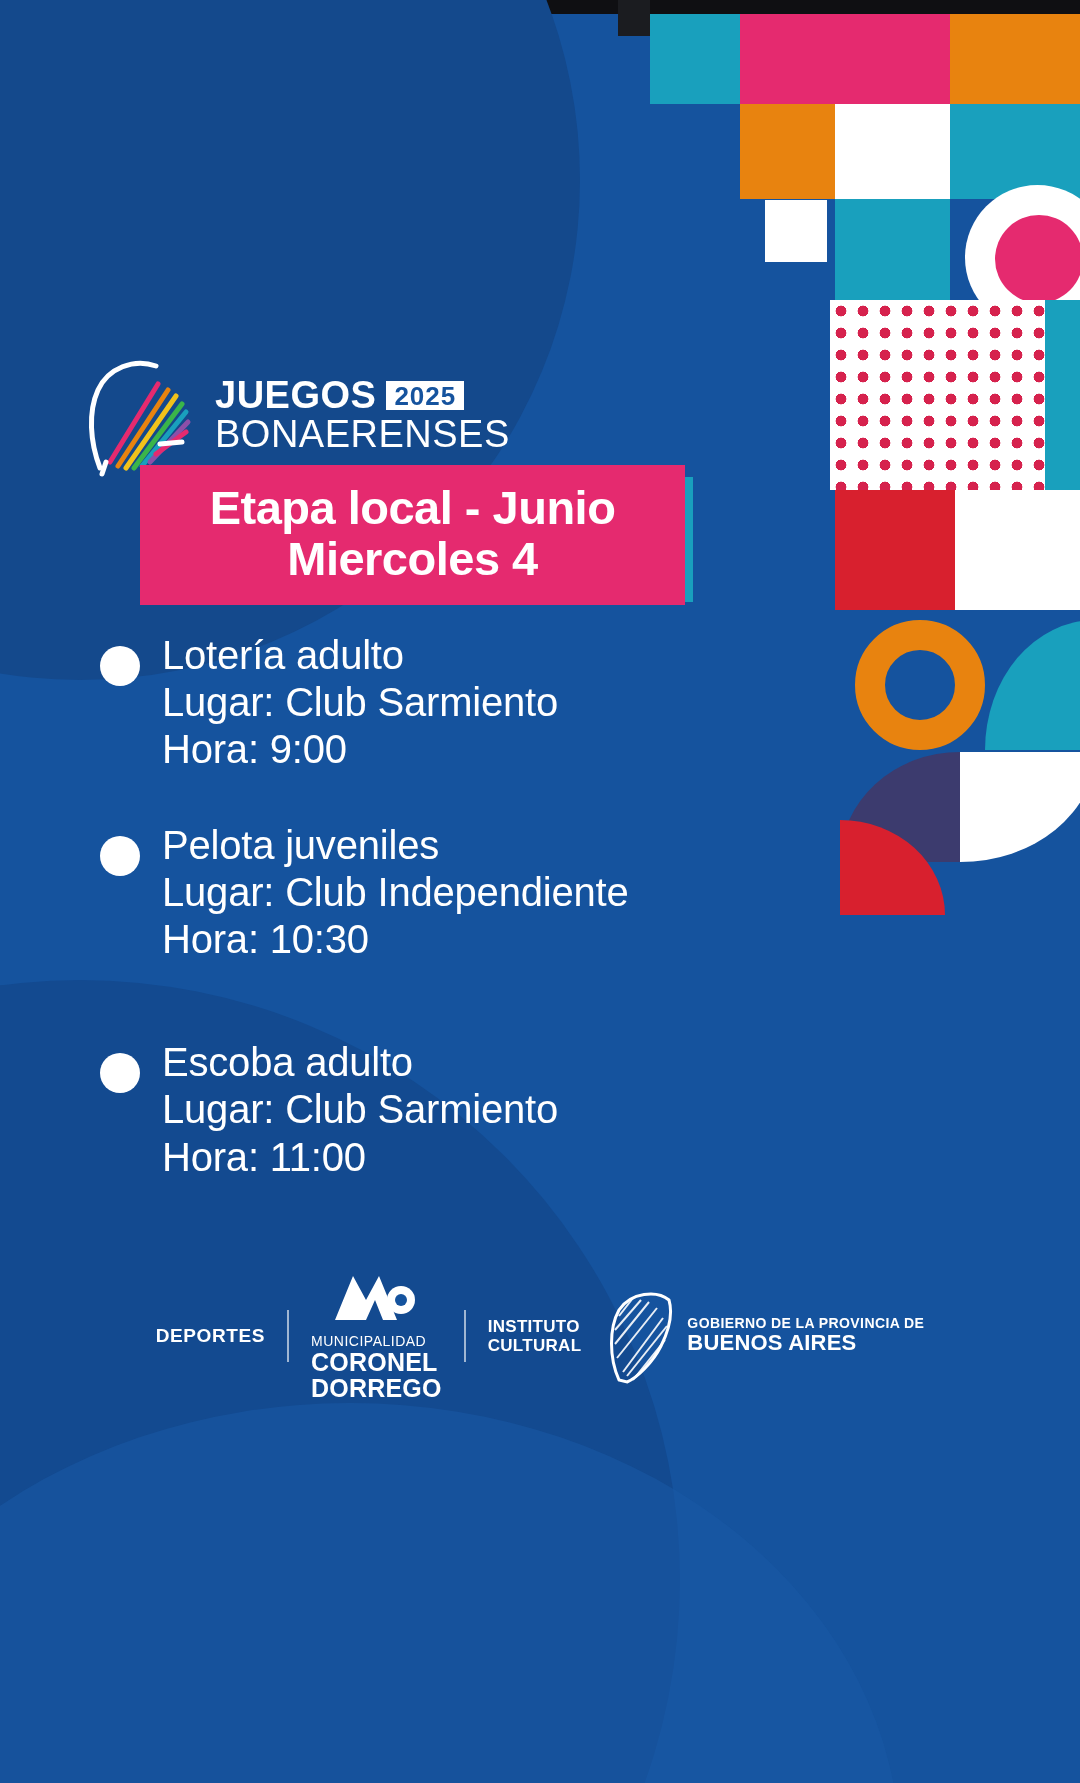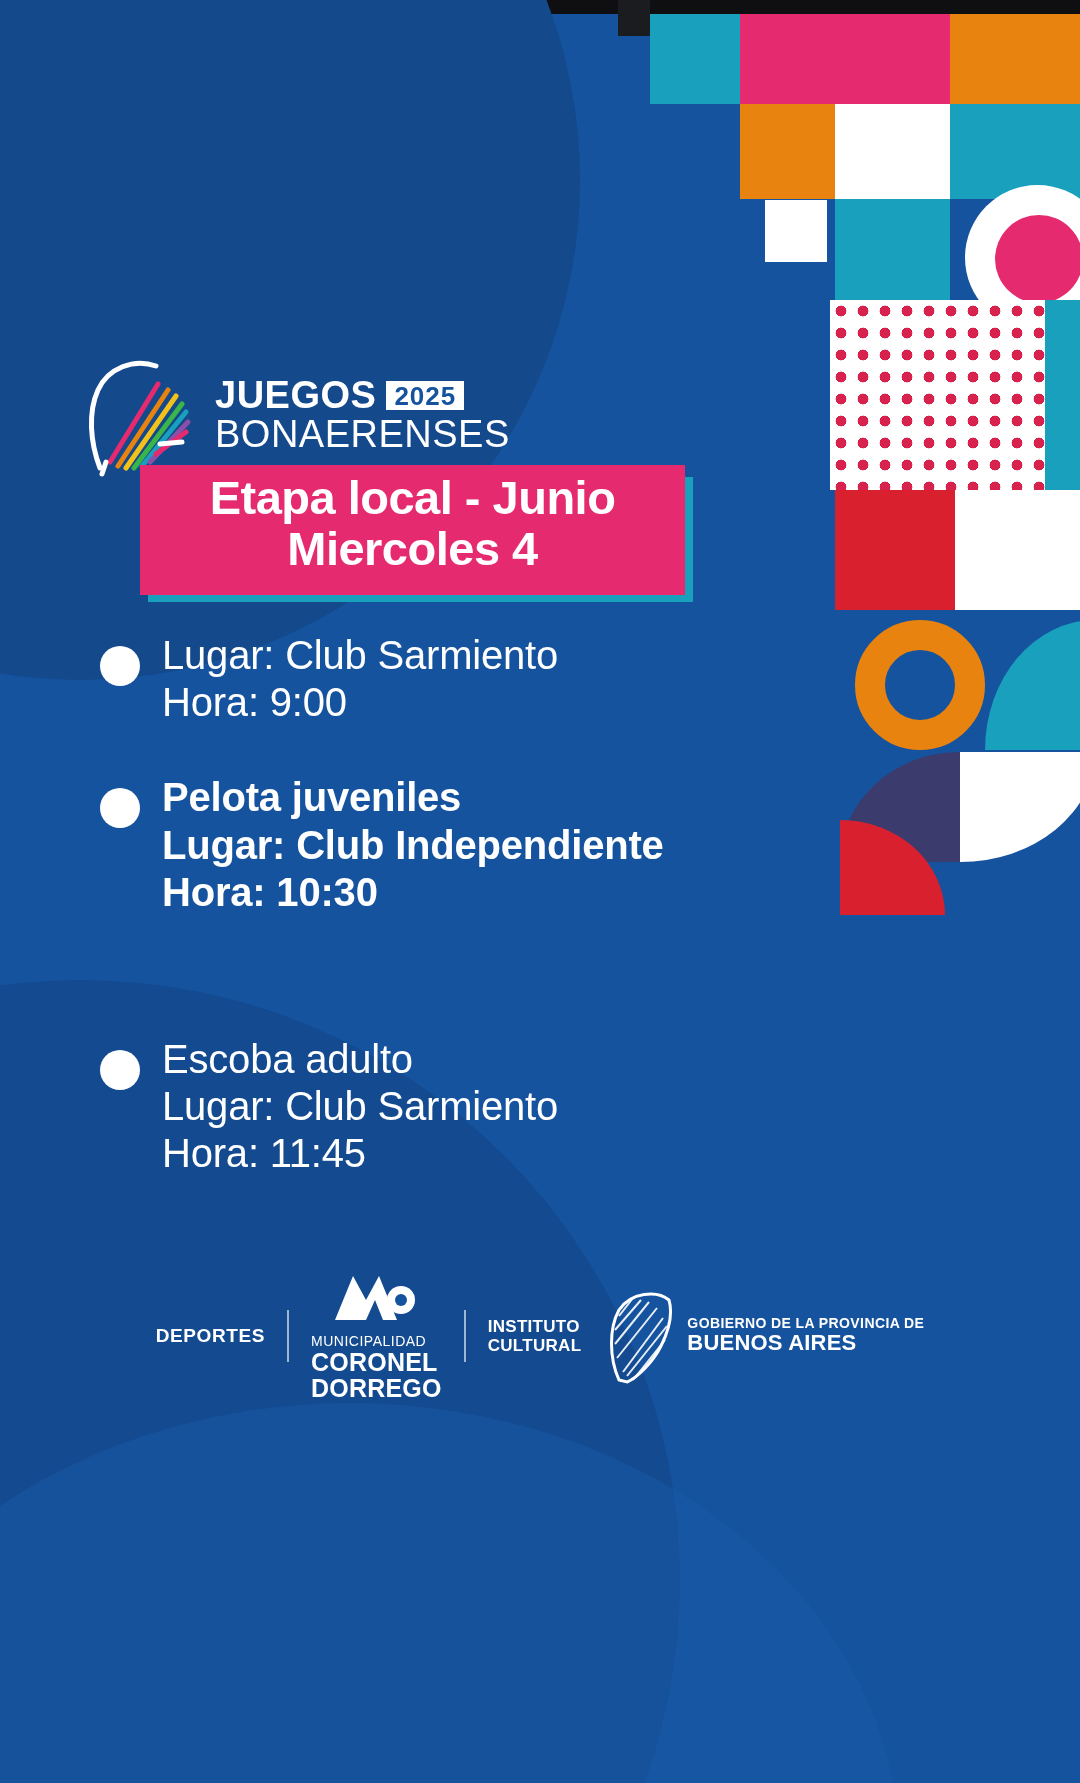--- a/index.html
+++ b/index.html
@@ -130,21 +130,21 @@
     position: absolute;
     left: 8px;
     top: 12px;
     width: 545px;
     height: 125px;
     background: #19a0bd;
   }
   .banner {
     position: relative;
     background: #e52a6f;
-    padding: 8px 10px 20px 10px;
+    padding: 18px 10px 20px 10px;
     text-align: center;
   }
   .banner-l1, .banner-l2 {
     color: #ffffff;
     font-size: 47px;
     font-weight: bold;
     line-height: 1.08;
     letter-spacing: -.5px;
   }
 
@@ -154,21 +154,21 @@
     left: 100px;
     top: 632px;
     width: 700px;
   }
   .event {
     display: flex;
     align-items: flex-start;
     gap: 22px;
     margin-bottom: 48px;
   }
-  .event.gap-extra { margin-bottom: 120px; font-weight: bold; }
+  .event.gap-extra { margin-bottom: 76px; }
   .bullet {
     width: 40px;
     height: 40px;
     border-radius: 50%;
     background: #ffffff;
     flex: 0 0 auto;
     margin-top: 14px;
   }
   .event-text { color: #ffffff; }
   .ev-title {
@@ -319,40 +319,41 @@
       <div class="banner-l1">Etapa local - Junio</div>
       <div class="banner-l2">Miercoles 4</div>
     </div>
   </div>
 
   <div class="events">
 
     <div class="event">
       <div class="bullet"></div>
       <div class="event-text">
+        <div class="ev-title">Lotería adulto</div>
         <div class="ev-line">Lugar: Club Sarmiento</div>
         <div class="ev-line">Hora: 9:00</div>
       </div>
     </div>
 
     <div class="event gap-extra">
       <div class="bullet"></div>
       <div class="event-text">
         <div class="ev-title">Pelota juveniles</div>
         <div class="ev-line">Lugar: Club Independiente</div>
         <div class="ev-line">Hora: 10:30</div>
       </div>
     </div>
 
     <div class="event">
       <div class="bullet"></div>
       <div class="event-text">
         <div class="ev-title">Escoba adulto</div>
         <div class="ev-line">Lugar: Club Sarmiento</div>
-        <div class="ev-line">Hora: 11:45</div>
+        <div class="ev-line">Hora: 11:00</div>
       </div>
     </div>
 
   </div>
 
   <div class="footer">
 
     <div class="f-deportes">DEPORTES</div>
 
     <div class="vbar"></div>

